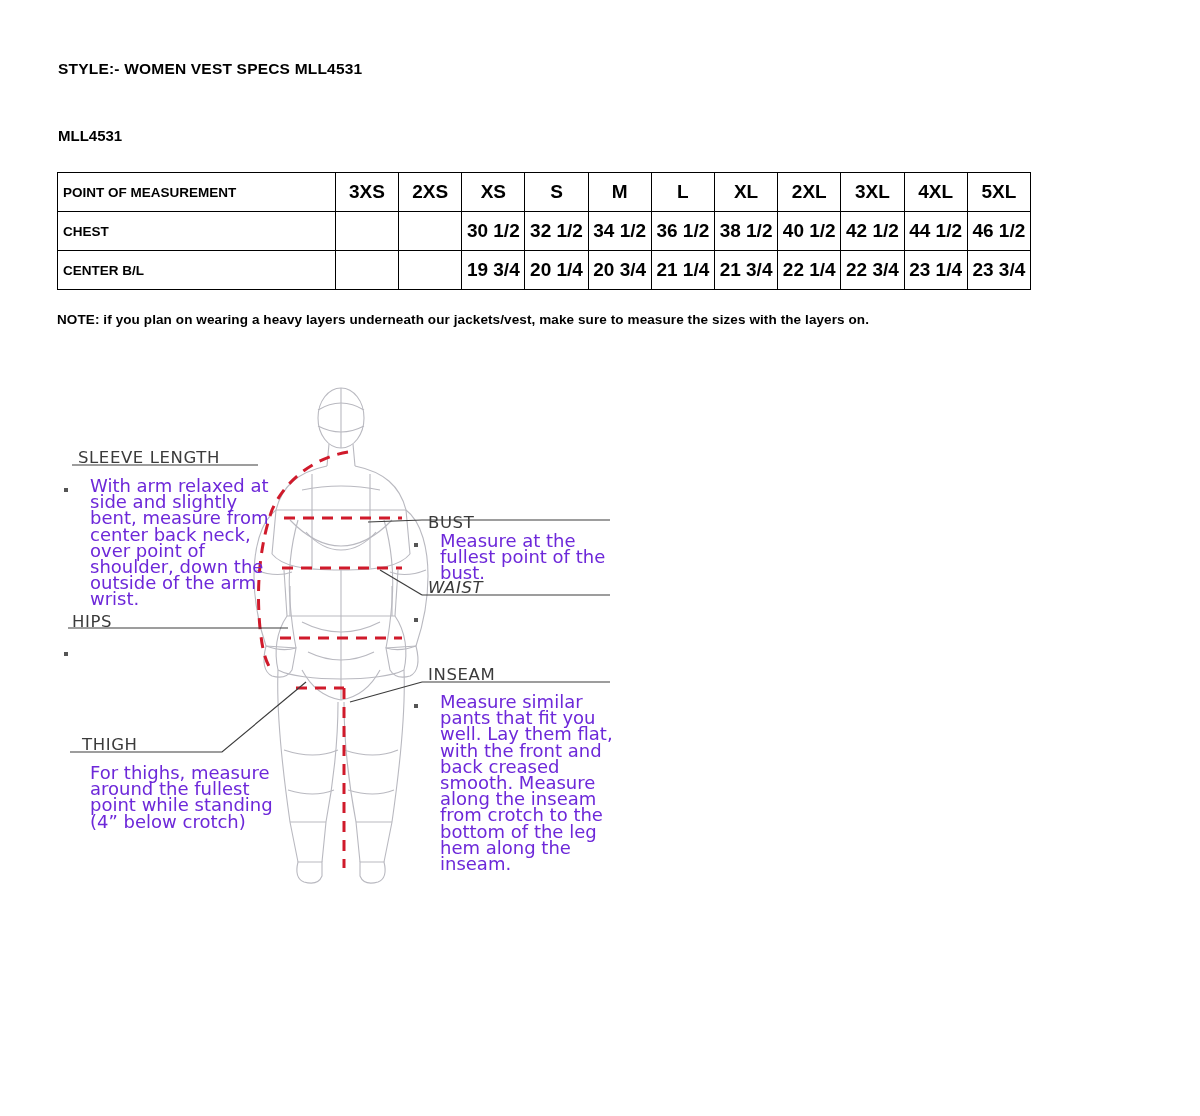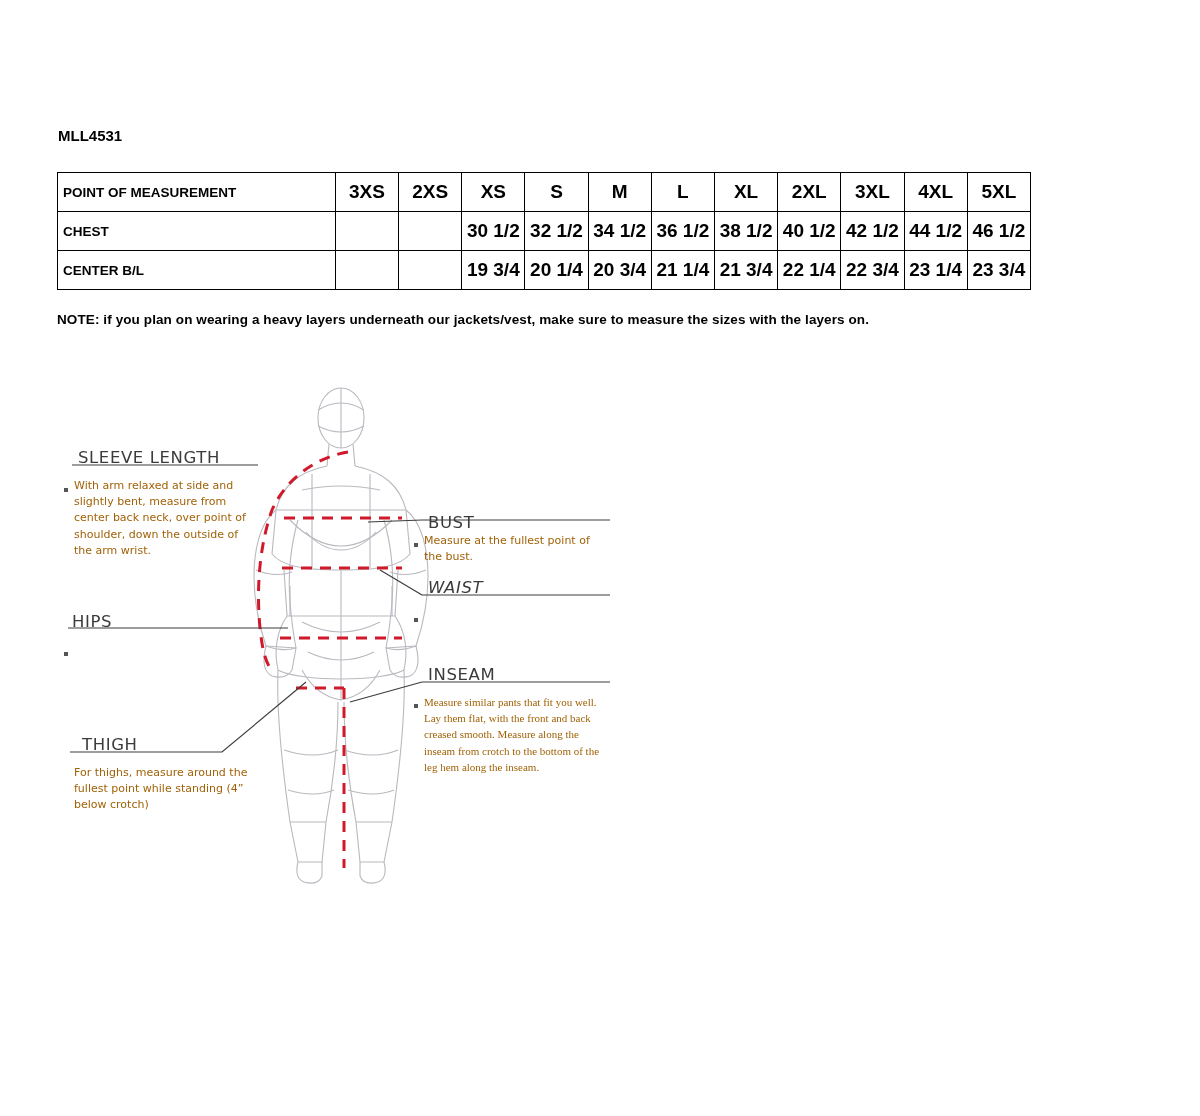--- a/index.html
+++ b/index.html
@@ -93,24 +93,25 @@
     position: absolute;
     font-family: "DejaVu Sans", sans-serif;
     font-size: 16.5px;
     color: #3b3b3b;
     letter-spacing: 0.6px;
     white-space: nowrap;
   }
   .cal-body {
     position: absolute;
     font-family: "DejaVu Sans", sans-serif;
-    font-size: 11px;
+    font-size: 18px;
     line-height: 16.2px;
-    color: #a16207;
+    color: #6d28d9;
     white-space: pre-line;
+    margin-left: 16px;
   }
   .bullet {
     position: absolute;
     width: 4px;
     height: 4px;
     background: #555555;
   }
 
   
   #cal-sleeve-head  { left: 28px;  top: 78px; }
@@ -126,28 +127,29 @@
 
   #cal-bust-head    { left: 378px; top: 143px; }
   #cal-bust-body    { left: 374px; top: 163px; width: 170px; }
   #cal-bust-bul     { left: 364px; top: 173px; }
 
   #cal-waist-head   { left: 378px; top: 208px; font-style: italic; }
   #cal-waist-body   { left: 374px; top: 238px; width: 170px; }
   #cal-waist-bul    { left: 364px; top: 248px; }
 
   #cal-inseam-head  { left: 378px; top: 295px; }
-  #cal-inseam-body  { left: 374px; top: 324px; width: 180px; font-family: Liberation Serif, serif; }
+  #cal-inseam-body  { left: 374px; top: 324px; width: 180px; }
   #cal-inseam-bul   { left: 364px; top: 334px; }
 </style>
 </head>
 <body>
 
 <div class="page">
 
+  <div class="doc-title">STYLE:- WOMEN VEST SPECS  MLL4531</div>
 
   <div class="style-code">MLL4531</div>
 
   <table class="spec-table">
     <colgroup>
       <col class="col-label">
       <col class="col-size">
         <col class="col-size">
         <col class="col-size">
         <col class="col-size">

